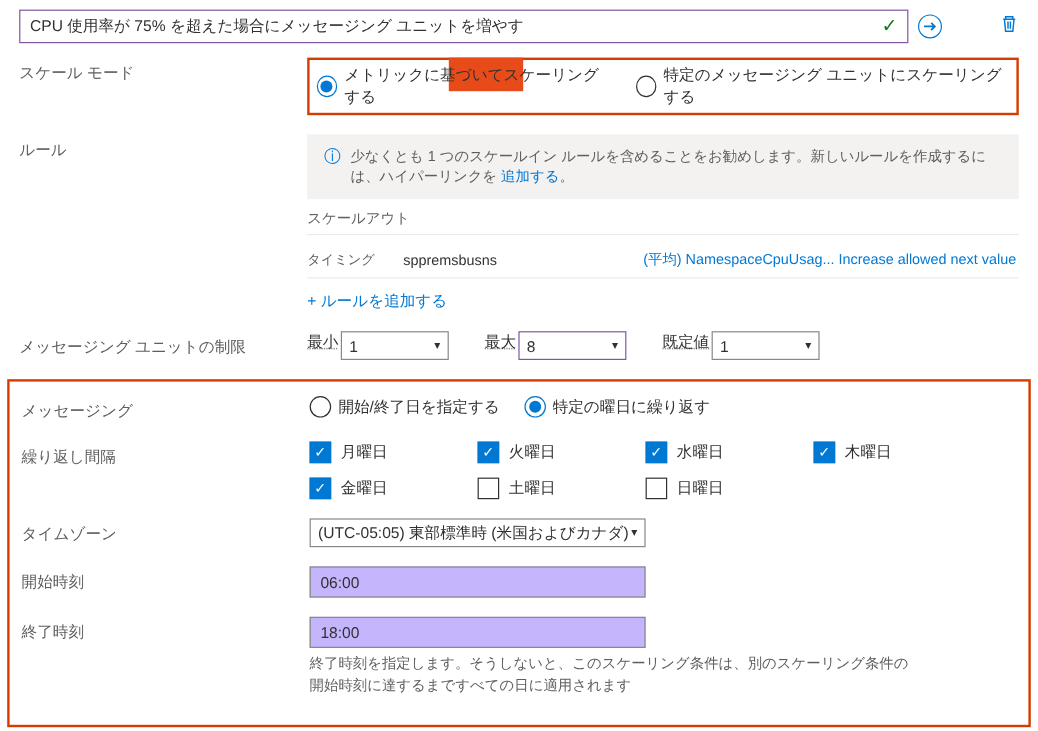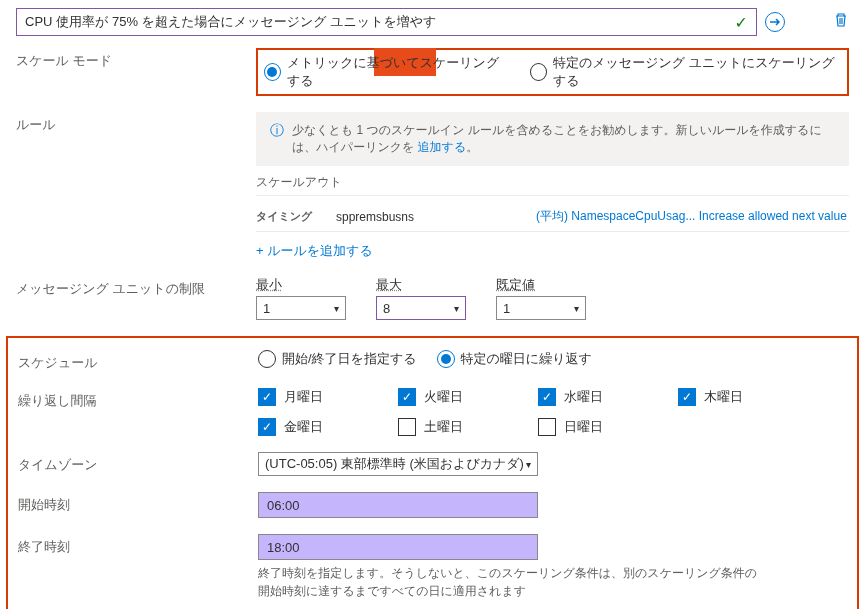--- a/index.html
+++ b/index.html
@@ -20,26 +20,26 @@
   .radio-outer.selected { border-color: #0078d4; }
   .radio-inner { width: 10px; height: 10px; border-radius: 50%; background: #0078d4; }
   .scale-mode-wrap { position: relative; border: 2px solid #d83b01; padding: 4px 6px; display: inline-flex; align-items: center; gap: 20px; }
   .scale-mode-wrap .orange-block { position: absolute; left: 116px; top: -2px; width: 62px; height: 28px; background: #e74b1a; }
   .info-box { background: #f3f2f1; padding: 10px 14px; display: flex; align-items: flex-start; gap: 8px; color: #605e5c; font-size: 12px; }
   .info-icon { color: #0078d4; font-size: 14px; }
   .add-link { color: #0078d4; font-size: 12px; cursor: pointer; }
   .scale-section { margin-top: 8px; }
   .scale-header { color: #605e5c; font-size: 12px; border-bottom: 1px solid #edebe9; padding-bottom: 4px; margin-bottom: 6px; }
   .scale-rule-row { display: flex; align-items: center; gap: 20px; font-size: 12px; padding: 6px 0; border-bottom: 1px solid #edebe9; }
-  .scale-rule-row .timing-lbl { color: #605e5c; width: 60px; font-size: 11px; font-weight: bold; }
+  .scale-rule-row .timing-lbl { color: #605e5c; width: 60px; font-size: 11px; }
   .scale-rule-row .ns { color: #323130; width: 180px; }
   .scale-rule-row .metric { color: #0078d4; flex: 1; }
   .add-rule { color: #0078d4; font-size: 13px; cursor: pointer; margin-top: 10px; display: inline-block; }
   .limits { display: flex; gap: 30px; }
-  .limit-col { display: flex; flex-direction: column; gap: 2px; }
+  .limit-col { display: flex; flex-direction: row; gap: 2px; }
   .limit-col label { font-size: 13px; color: #323130; text-decoration: underline dotted #888; }
   .select-box { border: 1px solid #8a8886; height: 24px; width: 90px; padding: 0 6px; display: flex; align-items: center; justify-content: space-between; font-size: 13px; background: #fff; cursor: pointer; }
   .select-box.wide { width: 280px; }
   .select-box.hl { border-color: #8057a0; }
   .chev { font-size: 10px; color: #323130; }
   .red-box { border: 2px solid #d83b01; padding: 12px 10px 12px 10px; margin: 0 -10px; }
   .checkbox-row { display: flex; flex-wrap: wrap; gap: 40px; row-gap: 12px; }
   .cb { display: flex; align-items: center; gap: 8px; width: 100px; }
   .cb-box { width: 18px; height: 18px; border: 1px solid #323130; display: flex; align-items: center; justify-content: center; font-size: 12px; color: #fff; }
   .cb-box.checked { background: #0078d4; border-color: #0078d4; }
@@ -134,21 +134,21 @@
               <span class="chev">▾</span>
             </div>
         </div>
       </div>
     </div>
   </div>
 
   <div class="red-box">
 
     <div class="row">
-      <div class="label-col">スケジュール</div>
+      <div class="label-col">メッセージング</div>
       <div class="value-col radio-row">
         <div class="radio">
           <div class="radio-outer"></div>
           <span>開始/終了日を指定する</span>
         </div>
         <div class="radio">
           <div class="radio-outer selected">
               <div class="radio-inner"></div>
             </div>
           <span>特定の曜日に繰り返す</span>

